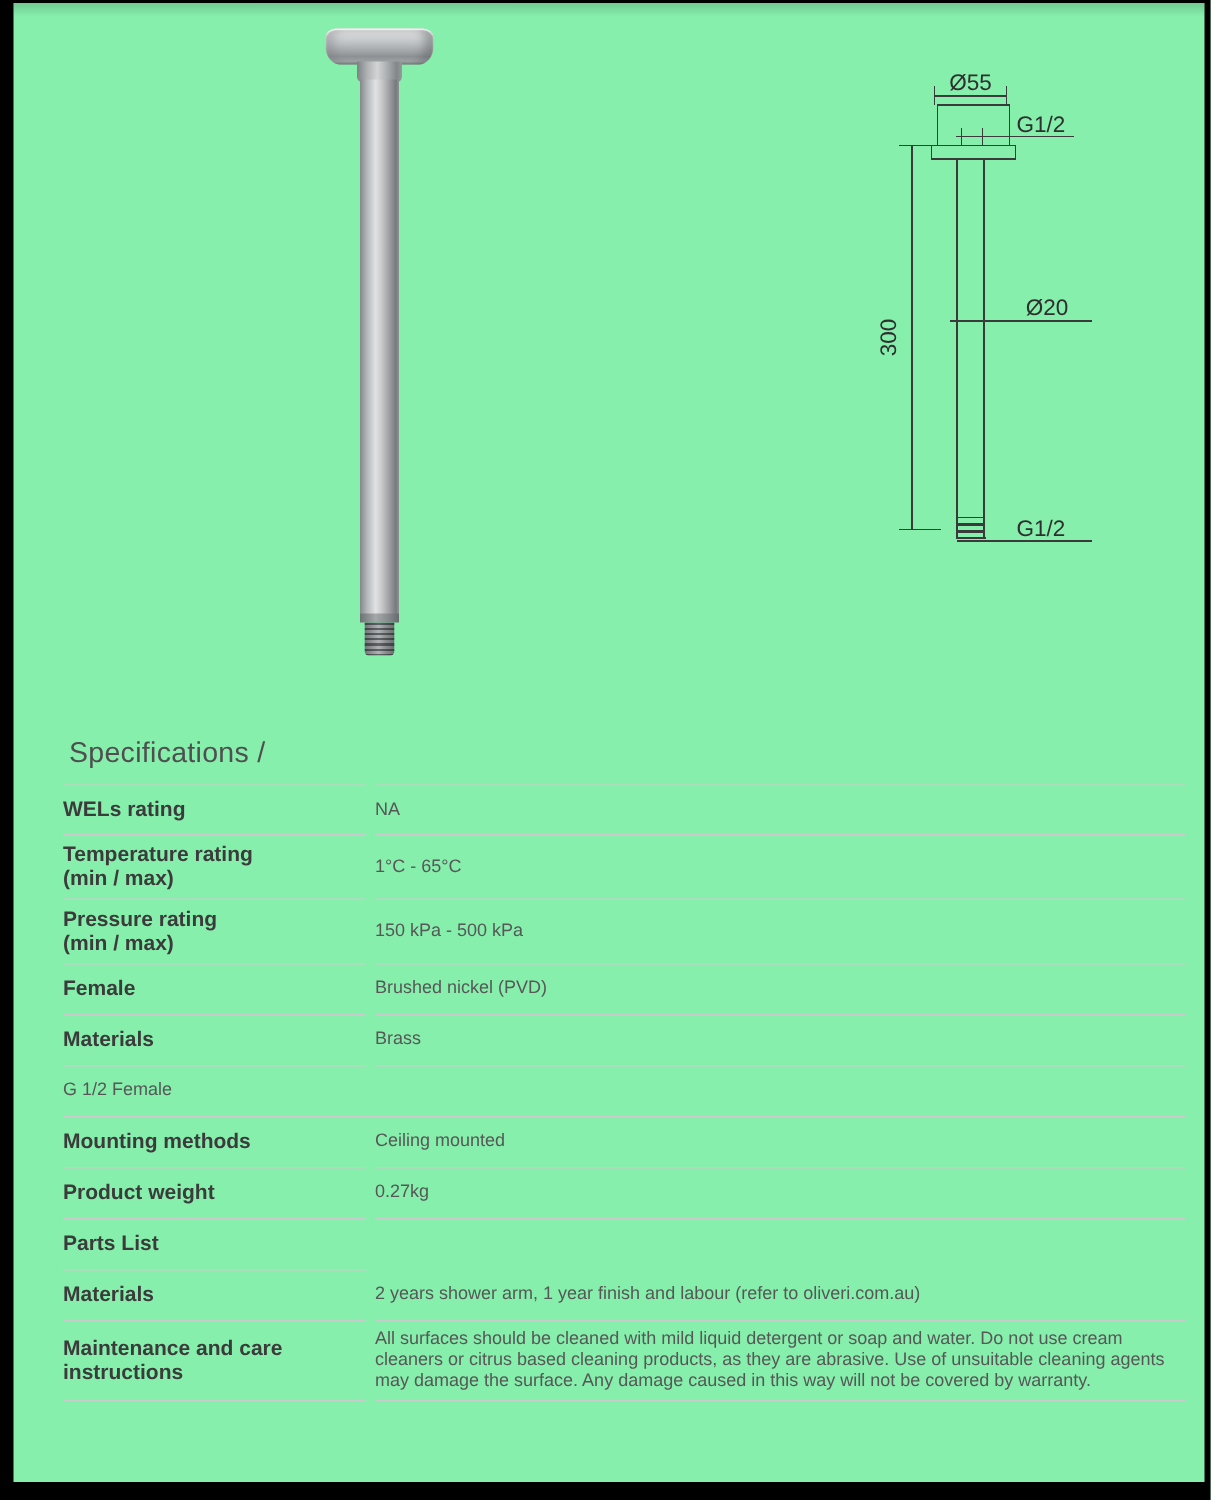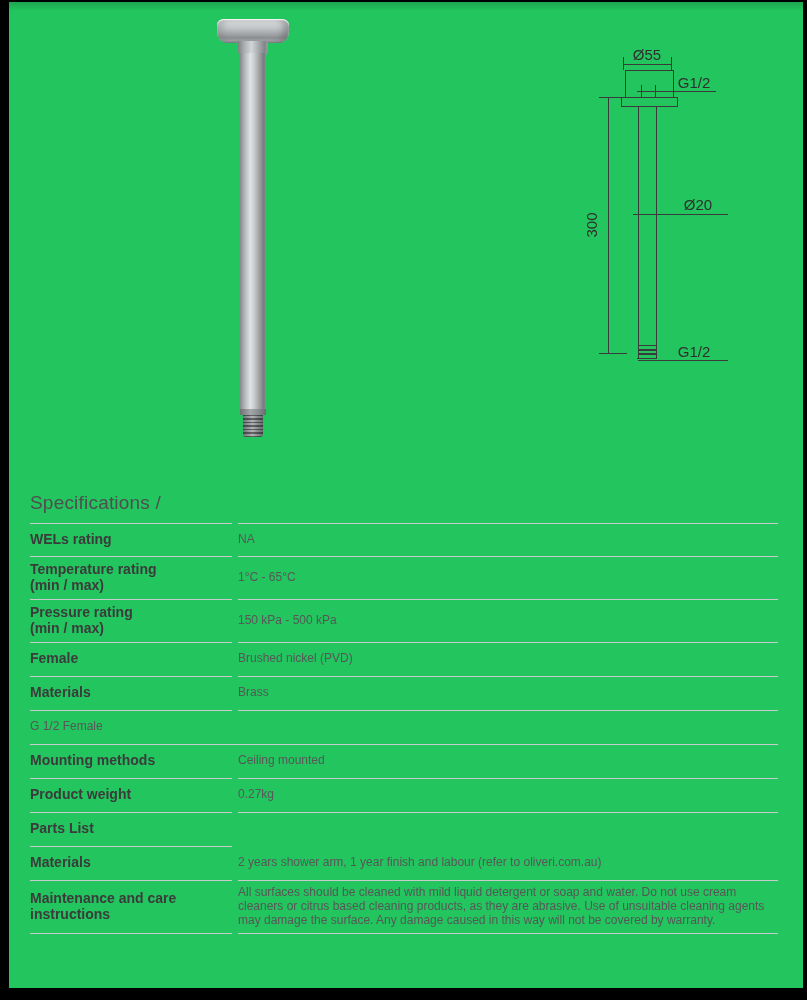--- a/index.html
+++ b/index.html
@@ -3,21 +3,21 @@
 <meta charset="utf-8">
 <style>
   html,body{margin:0;padding:0;}
   body{
     width:807px;height:1000px;position:relative;background:#000;
     font-family:"Liberation Sans","DejaVu Sans",sans-serif;
     -webkit-font-smoothing:antialiased;overflow:hidden;
   }
   .page{
     position:absolute;left:9px;top:2px;right:4px;bottom:12px;
-    background:#22c55e;
+    background:#86efac;
   }
   .page::before{
     content:"";position:absolute;left:0;top:0;right:0;height:9px;
     background:linear-gradient(180deg,rgba(0,0,0,0.16),rgba(0,0,0,0));
     pointer-events:none;
   }
 
   
   .photo{position:absolute;left:198px;top:15px;width:110px;height:425px;}
   .photo .flange{
@@ -50,24 +50,24 @@
   
   .diagram{position:absolute;left:571px;top:18px;width:230px;height:360px;}
   .diagram text{
     font-family:"Liberation Sans","DejaVu Sans",sans-serif;
     font-size:15px;fill:#2f2f2f;
   }
 
   
   .specs{position:absolute;left:21px;top:490px;width:748px;}
   .specs h2{
-    margin:0 0 10px 0;font-size:19px;line-height:21px;font-weight:400;
+    margin:0 0 10px 16px;font-size:19px;line-height:21px;font-weight:400;
     color:#4f4f4f;letter-spacing:.2px;
   }
-  .spec-table{width:100%;}
+  .spec-table{width:100%;margin-left:12px;}
   .spec-row{display:flex;}
   .spec-cell{
     border-bottom:1px solid #cacbcc;display:flex;align-items:center;
     box-sizing:border-box;padding:5px 0;min-height:34px;
   }
   .spec-row:first-child .spec-cell{border-top:1px solid #cacbcc;}
   .spec-label{
     flex:0 0 202px;margin-right:6px;font-weight:700;color:#3b3b3b;
     font-size:14px;line-height:1.14;white-space:pre-line;
   }

